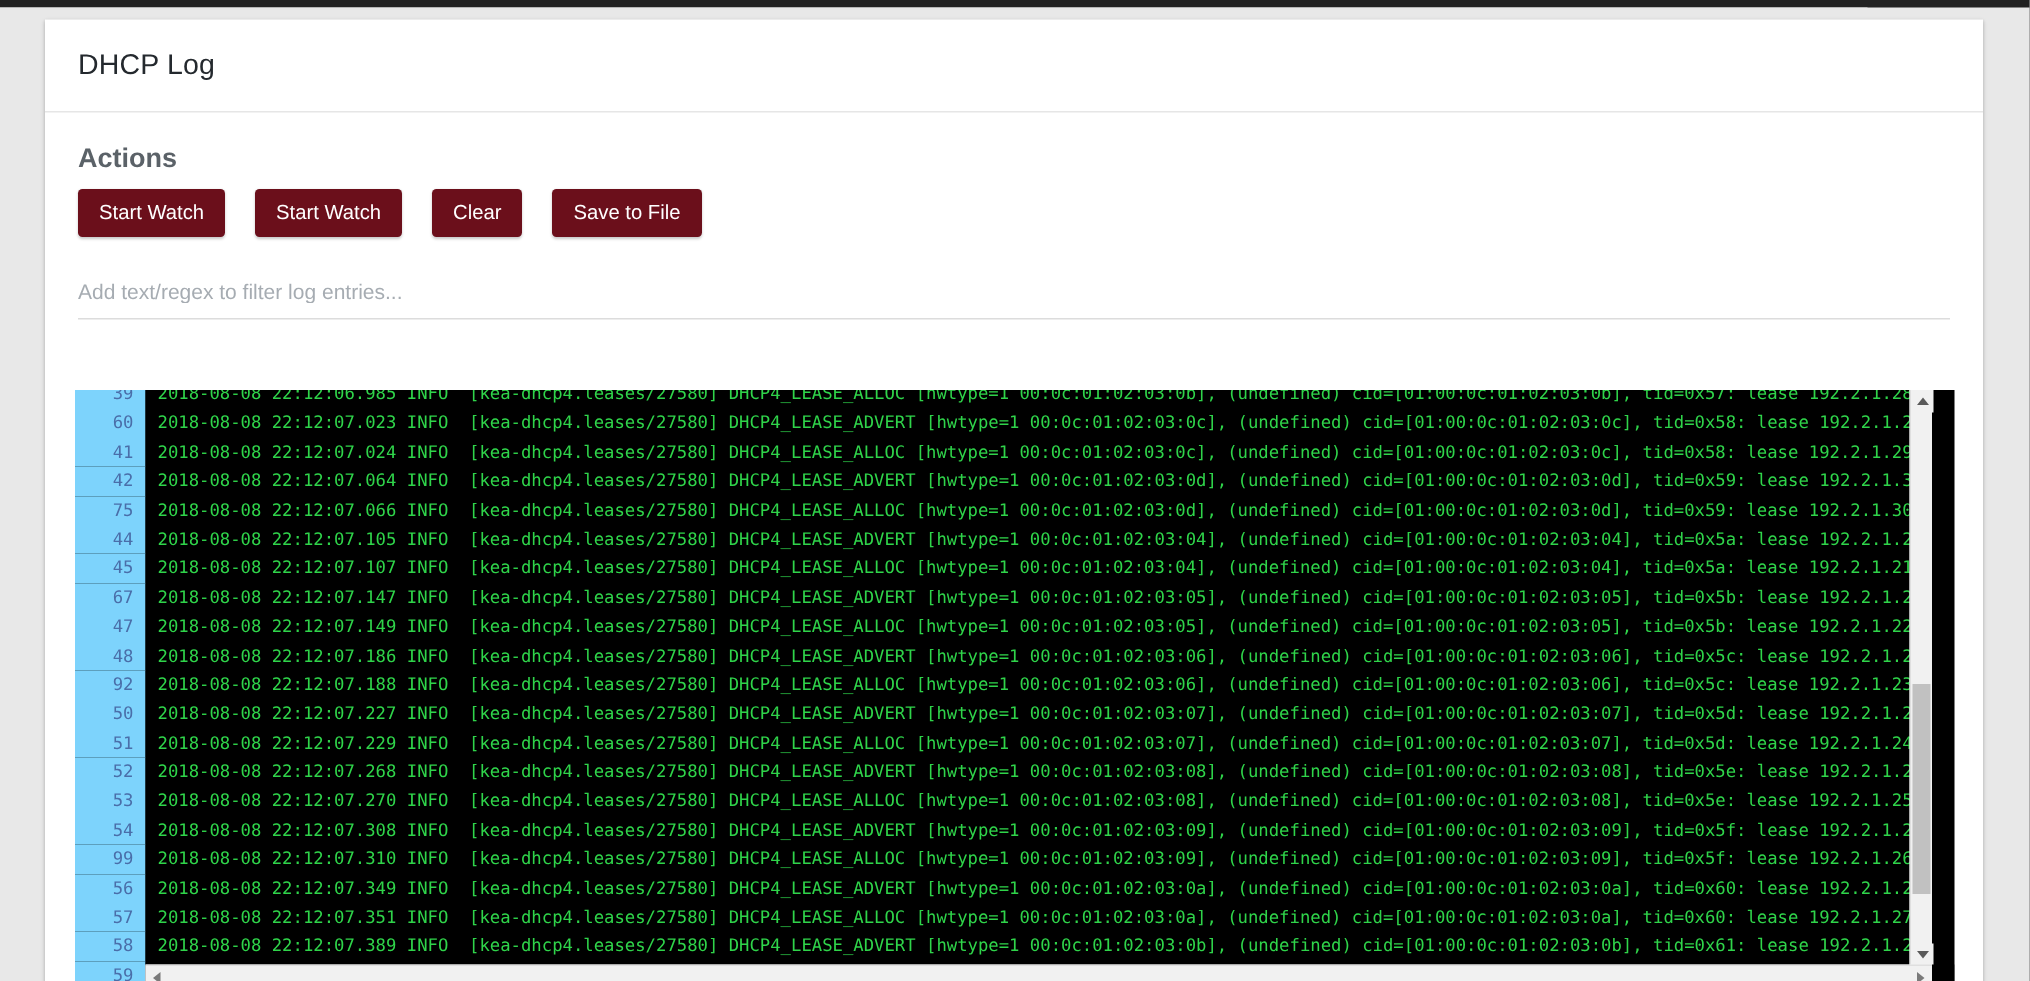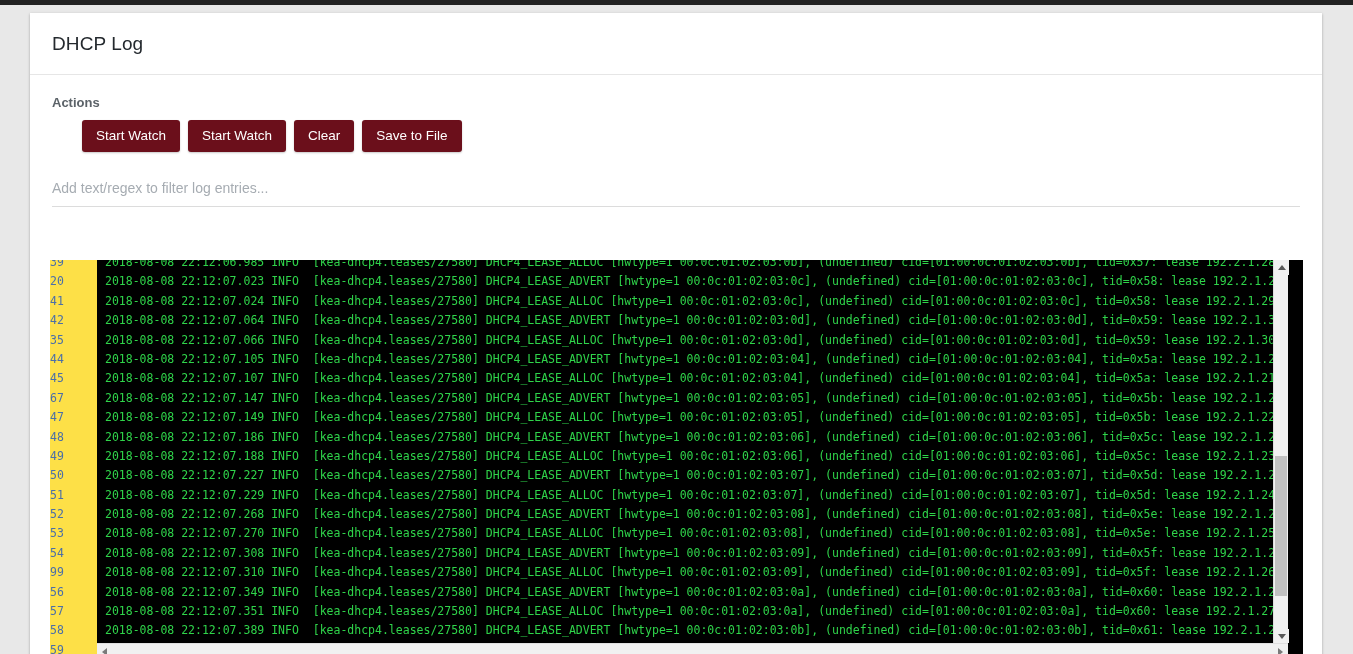--- a/index.html
+++ b/index.html
@@ -39,30 +39,29 @@
   #page-title {
     font-size: 19px;
     color: #24292e;
     font-weight: 400;
     letter-spacing: 0.1px;
   }
   #card-body {
     padding: 20px 22px 0 22px;
   }
   .section-label {
-    font-size: 13px;
+    font-size: 18px;
     font-weight: bold;
     color: #5b6268;
     margin: 0 0 10px 0;
   }
   #actions-row {
     display: flex;
-    gap: 8px;
+    gap: 20px;
     margin-bottom: 24px;
-    margin-left: 30px;
   }
   .action-btn {
     background: #6b0f1b;
     color: #ffffff;
     border: none;
     border-radius: 3px;
     font-family: "Liberation Sans", sans-serif;
     font-size: 13.5px;
     padding: 8px 14px;
     cursor: pointer;
@@ -109,24 +108,24 @@
     display: flex;
     height: 19.4px;
     line-height: 19.4px;
     white-space: pre;
     font-family: "DejaVu Sans Mono", "Liberation Mono", monospace;
     font-size: 11.5px;
   }
   .gutter {
     width: 47px;
     min-width: 47px;
-    text-align: left;
+    text-align: right;
     padding-right: 8px;
     color: #4a6ea9;
-    background: #fde047;
+    background: #7dd3fc;
   }
   .lbody {
     color: #2fd44a;
     padding-left: 8px;
     background: #000000;
     flex: 1;
   }
   
   #vscroll {
     position: absolute;
@@ -228,30 +227,30 @@
       <input id="grep-input" type="text" placeholder="Add text/regex to filter log entries..." style="">
 
     </div>
   </div>
 
   <div id="log-wrap">
     <div id="gutter-strip"></div>
     <div id="log-scroll">
       <div id="log-inner">
           <div class="log-line"><div class="gutter">39</div><div class="lbody">2018-08-08 22:12:06.985 INFO  [kea-dhcp4.leases/27580] DHCP4_LEASE_ALLOC [hwtype=1 00:0c:01:02:03:0b], (undefined) cid=[01:00:0c:01:02:03:0b], tid=0x57: lease 192.2.1.28 has been allocated</div></div>
-          <div class="log-line"><div class="gutter">20</div><div class="lbody">2018-08-08 22:12:07.023 INFO  [kea-dhcp4.leases/27580] DHCP4_LEASE_ADVERT [hwtype=1 00:0c:01:02:03:0c], (undefined) cid=[01:00:0c:01:02:03:0c], tid=0x58: lease 192.2.1.29 will be advertised</div></div>
+          <div class="log-line"><div class="gutter">60</div><div class="lbody">2018-08-08 22:12:07.023 INFO  [kea-dhcp4.leases/27580] DHCP4_LEASE_ADVERT [hwtype=1 00:0c:01:02:03:0c], (undefined) cid=[01:00:0c:01:02:03:0c], tid=0x58: lease 192.2.1.29 will be advertised</div></div>
           <div class="log-line"><div class="gutter">41</div><div class="lbody">2018-08-08 22:12:07.024 INFO  [kea-dhcp4.leases/27580] DHCP4_LEASE_ALLOC [hwtype=1 00:0c:01:02:03:0c], (undefined) cid=[01:00:0c:01:02:03:0c], tid=0x58: lease 192.2.1.29 has been allocated</div></div>
           <div class="log-line"><div class="gutter">42</div><div class="lbody">2018-08-08 22:12:07.064 INFO  [kea-dhcp4.leases/27580] DHCP4_LEASE_ADVERT [hwtype=1 00:0c:01:02:03:0d], (undefined) cid=[01:00:0c:01:02:03:0d], tid=0x59: lease 192.2.1.30 will be advertised</div></div>
-          <div class="log-line"><div class="gutter">35</div><div class="lbody">2018-08-08 22:12:07.066 INFO  [kea-dhcp4.leases/27580] DHCP4_LEASE_ALLOC [hwtype=1 00:0c:01:02:03:0d], (undefined) cid=[01:00:0c:01:02:03:0d], tid=0x59: lease 192.2.1.30 has been allocated</div></div>
+          <div class="log-line"><div class="gutter">75</div><div class="lbody">2018-08-08 22:12:07.066 INFO  [kea-dhcp4.leases/27580] DHCP4_LEASE_ALLOC [hwtype=1 00:0c:01:02:03:0d], (undefined) cid=[01:00:0c:01:02:03:0d], tid=0x59: lease 192.2.1.30 has been allocated</div></div>
           <div class="log-line"><div class="gutter">44</div><div class="lbody">2018-08-08 22:12:07.105 INFO  [kea-dhcp4.leases/27580] DHCP4_LEASE_ADVERT [hwtype=1 00:0c:01:02:03:04], (undefined) cid=[01:00:0c:01:02:03:04], tid=0x5a: lease 192.2.1.21 will be advertised</div></div>
           <div class="log-line"><div class="gutter">45</div><div class="lbody">2018-08-08 22:12:07.107 INFO  [kea-dhcp4.leases/27580] DHCP4_LEASE_ALLOC [hwtype=1 00:0c:01:02:03:04], (undefined) cid=[01:00:0c:01:02:03:04], tid=0x5a: lease 192.2.1.21 has been allocated</div></div>
           <div class="log-line"><div class="gutter">67</div><div class="lbody">2018-08-08 22:12:07.147 INFO  [kea-dhcp4.leases/27580] DHCP4_LEASE_ADVERT [hwtype=1 00:0c:01:02:03:05], (undefined) cid=[01:00:0c:01:02:03:05], tid=0x5b: lease 192.2.1.22 will be advertised</div></div>
           <div class="log-line"><div class="gutter">47</div><div class="lbody">2018-08-08 22:12:07.149 INFO  [kea-dhcp4.leases/27580] DHCP4_LEASE_ALLOC [hwtype=1 00:0c:01:02:03:05], (undefined) cid=[01:00:0c:01:02:03:05], tid=0x5b: lease 192.2.1.22 has been allocated</div></div>
           <div class="log-line"><div class="gutter">48</div><div class="lbody">2018-08-08 22:12:07.186 INFO  [kea-dhcp4.leases/27580] DHCP4_LEASE_ADVERT [hwtype=1 00:0c:01:02:03:06], (undefined) cid=[01:00:0c:01:02:03:06], tid=0x5c: lease 192.2.1.23 will be advertised</div></div>
-          <div class="log-line"><div class="gutter">49</div><div class="lbody">2018-08-08 22:12:07.188 INFO  [kea-dhcp4.leases/27580] DHCP4_LEASE_ALLOC [hwtype=1 00:0c:01:02:03:06], (undefined) cid=[01:00:0c:01:02:03:06], tid=0x5c: lease 192.2.1.23 has been allocated</div></div>
+          <div class="log-line"><div class="gutter">92</div><div class="lbody">2018-08-08 22:12:07.188 INFO  [kea-dhcp4.leases/27580] DHCP4_LEASE_ALLOC [hwtype=1 00:0c:01:02:03:06], (undefined) cid=[01:00:0c:01:02:03:06], tid=0x5c: lease 192.2.1.23 has been allocated</div></div>
           <div class="log-line"><div class="gutter">50</div><div class="lbody">2018-08-08 22:12:07.227 INFO  [kea-dhcp4.leases/27580] DHCP4_LEASE_ADVERT [hwtype=1 00:0c:01:02:03:07], (undefined) cid=[01:00:0c:01:02:03:07], tid=0x5d: lease 192.2.1.24 will be advertised</div></div>
           <div class="log-line"><div class="gutter">51</div><div class="lbody">2018-08-08 22:12:07.229 INFO  [kea-dhcp4.leases/27580] DHCP4_LEASE_ALLOC [hwtype=1 00:0c:01:02:03:07], (undefined) cid=[01:00:0c:01:02:03:07], tid=0x5d: lease 192.2.1.24 has been allocated</div></div>
           <div class="log-line"><div class="gutter">52</div><div class="lbody">2018-08-08 22:12:07.268 INFO  [kea-dhcp4.leases/27580] DHCP4_LEASE_ADVERT [hwtype=1 00:0c:01:02:03:08], (undefined) cid=[01:00:0c:01:02:03:08], tid=0x5e: lease 192.2.1.25 will be advertised</div></div>
           <div class="log-line"><div class="gutter">53</div><div class="lbody">2018-08-08 22:12:07.270 INFO  [kea-dhcp4.leases/27580] DHCP4_LEASE_ALLOC [hwtype=1 00:0c:01:02:03:08], (undefined) cid=[01:00:0c:01:02:03:08], tid=0x5e: lease 192.2.1.25 has been allocated</div></div>
           <div class="log-line"><div class="gutter">54</div><div class="lbody">2018-08-08 22:12:07.308 INFO  [kea-dhcp4.leases/27580] DHCP4_LEASE_ADVERT [hwtype=1 00:0c:01:02:03:09], (undefined) cid=[01:00:0c:01:02:03:09], tid=0x5f: lease 192.2.1.26 will be advertised</div></div>
           <div class="log-line"><div class="gutter">99</div><div class="lbody">2018-08-08 22:12:07.310 INFO  [kea-dhcp4.leases/27580] DHCP4_LEASE_ALLOC [hwtype=1 00:0c:01:02:03:09], (undefined) cid=[01:00:0c:01:02:03:09], tid=0x5f: lease 192.2.1.26 has been allocated</div></div>
           <div class="log-line"><div class="gutter">56</div><div class="lbody">2018-08-08 22:12:07.349 INFO  [kea-dhcp4.leases/27580] DHCP4_LEASE_ADVERT [hwtype=1 00:0c:01:02:03:0a], (undefined) cid=[01:00:0c:01:02:03:0a], tid=0x60: lease 192.2.1.27 will be advertised</div></div>
           <div class="log-line"><div class="gutter">57</div><div class="lbody">2018-08-08 22:12:07.351 INFO  [kea-dhcp4.leases/27580] DHCP4_LEASE_ALLOC [hwtype=1 00:0c:01:02:03:0a], (undefined) cid=[01:00:0c:01:02:03:0a], tid=0x60: lease 192.2.1.27 has been allocated</div></div>
           <div class="log-line"><div class="gutter">58</div><div class="lbody">2018-08-08 22:12:07.389 INFO  [kea-dhcp4.leases/27580] DHCP4_LEASE_ADVERT [hwtype=1 00:0c:01:02:03:0b], (undefined) cid=[01:00:0c:01:02:03:0b], tid=0x61: lease 192.2.1.28 will be advertised</div></div>
           <div class="log-line"><div class="gutter">59</div><div class="lbody">2018-08-08 22:12:07.391 INFO  [kea-dhcp4.leases/27580] DHCP4_LEASE_ALLOC [hwtype=1 00:0c:01:02:03:0b], (undefined) cid=[01:00:0c:01:02:03:0b], tid=0x61: lease 192.2.1.28 has been allocated</div></div>

